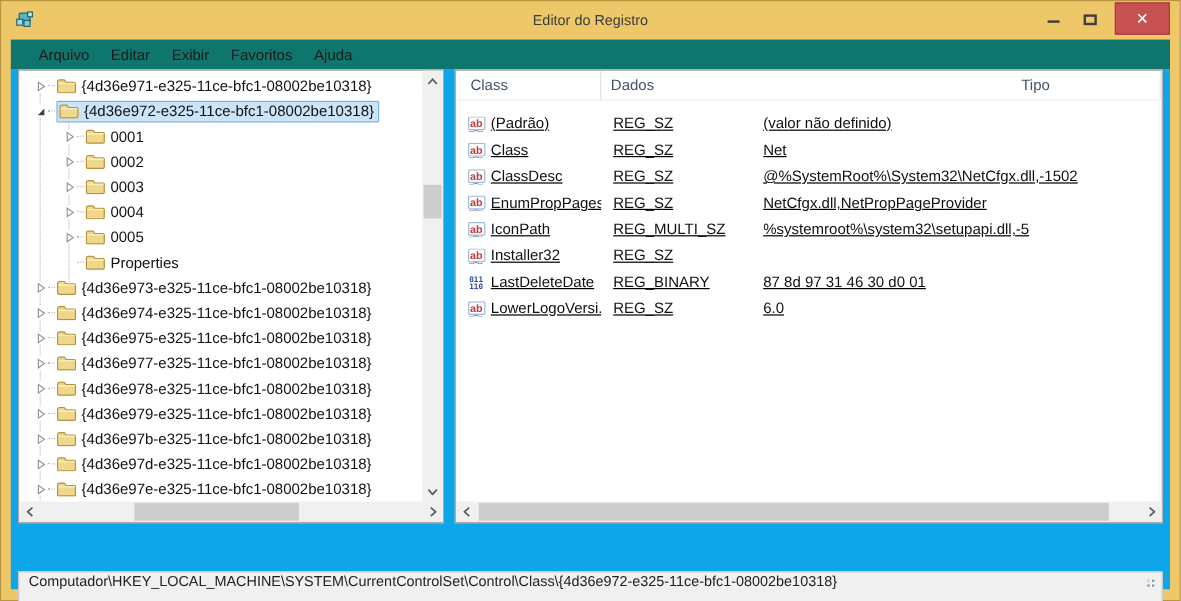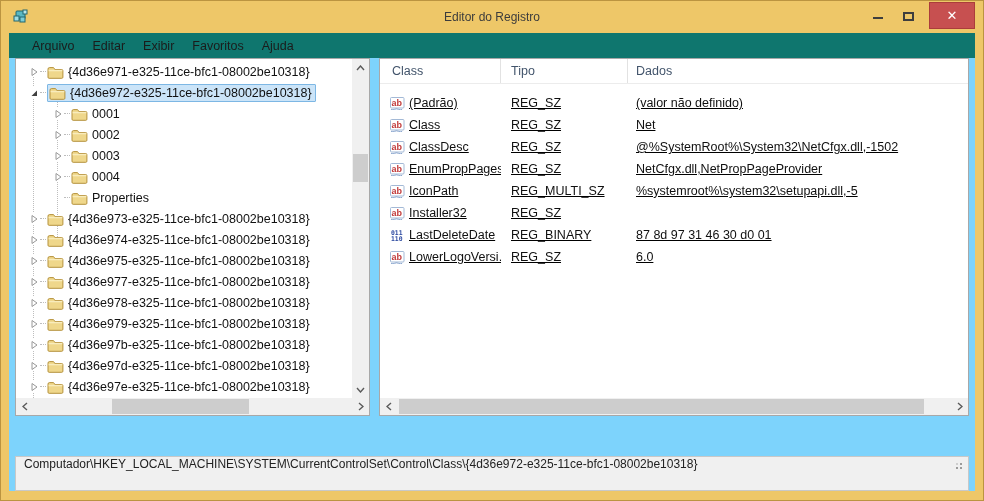--- a/index.html
+++ b/index.html
@@ -25,21 +25,21 @@
     width:46px; height:27px; margin-left:6px; margin-top:1px;
     background:#c75050; border:1px solid #ab3d3b;
     color:#fff; font-size:13px; display:flex; align-items:center; justify-content:center;
   }
 
   
   .menubar { height:25px; background:#0f766e; display:flex; align-items:center; padding-left:14px; flex:0 0 auto; }
   .menu-item { font-size:12.5px; color:#1b1b1b; padding:4px 9px; }
 
   
-  .content { flex:1 1 auto; background:#7dd3fc; display:flex; flex-direction:column; min-height:0;gap:36px; }
+  .content { flex:1 1 auto; background:#0ea5e9; display:flex; flex-direction:column; min-height:0;gap:36px; }
   .main { display:flex; gap:9px; height:402px; padding:0 6px; }
   .panel { background:#fff; border:1px solid #a8a8a8; display:flex; flex-direction:column; min-width:0; }
   .tree-panel { width:355px; flex:0 0 auto; }
   .list-panel { flex:1 1 auto; }
 
   
   .tree-top { flex:1 1 auto; display:flex; min-height:0; }
   .tree-scroll { flex:1 1 auto; position:relative; overflow:hidden; padding-top:2px; }
   .vline { position:absolute; width:0; border-left:1px dotted #bdbdbd; }
   .vline-root { left:17px; top:12px; height:357px; }
@@ -209,20 +209,33 @@
                   <svg width="10" height="10" viewBox="0 0 10 10">
                     <path d="M3 1.5 L8 5 L3 8.5 Z" fill="#fff" stroke="#989898"></path>
                   </svg>
                 </span>
                 <span class="stub"></span>
                 <span class="folder"><svg width="17" height="13" viewBox="0 0 17 13">
                     <path d="M1 3.2 Q1 1.6 2.4 1.6 L6 1.6 Q6.9 1.6 7.3 2.4 L7.9 3.6 L14.8 3.6 Q15.9 3.6 15.9 4.7 L15.9 11.2 Q15.9 12.3 14.8 12.3 L2.1 12.3 Q1 12.3 1 11.2 Z" fill="#efd78b" stroke="#b5923c"></path>
                     <path d="M1.6 4.6 L15.3 4.6" stroke="#f8ecbc" stroke-width="1.4"></path>
                   </svg></span>
                 <span class="tree-label">0004</span>
+              </div>
+              <div class="tree-row lvl1">
+                <span class="expander">
+                  <svg width="10" height="10" viewBox="0 0 10 10">
+                    <path d="M3 1.5 L8 5 L3 8.5 Z" fill="#fff" stroke="#989898"></path>
+                  </svg>
+                </span>
+                <span class="stub"></span>
+                <span class="folder"><svg width="17" height="13" viewBox="0 0 17 13">
+                    <path d="M1 3.2 Q1 1.6 2.4 1.6 L6 1.6 Q6.9 1.6 7.3 2.4 L7.9 3.6 L14.8 3.6 Q15.9 3.6 15.9 4.7 L15.9 11.2 Q15.9 12.3 14.8 12.3 L2.1 12.3 Q1 12.3 1 11.2 Z" fill="#efd78b" stroke="#b5923c"></path>
+                    <path d="M1.6 4.6 L15.3 4.6" stroke="#f8ecbc" stroke-width="1.4"></path>
+                  </svg></span>
+                <span class="tree-label">0005</span>
               </div>
               <div class="tree-row lvl1">
                 <span class="expander-spacer"></span>
                 <span class="stub"></span>
                 <span class="folder"><svg width="17" height="13" viewBox="0 0 17 13">
                     <path d="M1 3.2 Q1 1.6 2.4 1.6 L6 1.6 Q6.9 1.6 7.3 2.4 L7.9 3.6 L14.8 3.6 Q15.9 3.6 15.9 4.7 L15.9 11.2 Q15.9 12.3 14.8 12.3 L2.1 12.3 Q1 12.3 1 11.2 Z" fill="#efd78b" stroke="#b5923c"></path>
                     <path d="M1.6 4.6 L15.3 4.6" stroke="#f8ecbc" stroke-width="1.4"></path>
                   </svg></span>
                 <span class="tree-label">Properties</span>
               </div>
@@ -373,22 +386,22 @@
             <svg width="6" height="9" viewBox="0 0 6 9">
                 <polyline points="1,1 5,4.5 1,8" fill="none" stroke="#5a5a5a" stroke-width="1.4"></polyline>
               </svg>
           </span>
         </div>
       </div>
 
       <div class="panel list-panel">
         <div class="list-header">
           <span class="hcol hcol-name">Class</span>
+          <span class="hcol hcol-data">Dados</span>
           <span class="hcol hcol-type">Tipo</span>
-          <span class="hcol hcol-data">Dados</span>
         </div>
         <div class="list-body" id="list-body">
             <div class="list-row">
               <span class="cell cell-name">
                 <span class="val-icon"><svg width="16" height="13" viewBox="0 0 16 13">
                     <rect x="0.5" y="0.5" width="13.5" height="10.5" rx="1" fill="#fff" stroke="#a3b9d6"></rect>
                     <path d="M1 12.3 q2 1 3.7 0 t3.7 0 t3.7 0" stroke="#7d9cc8" fill="none" stroke-width="0.9"></path>
                     <text x="1.6" y="9" font-size="9" font-weight="bold" fill="#c23b3b" font-family="Liberation Sans, sans-serif">ab</text>
                   </svg></span>
                 <span>(Padrão)</span>

